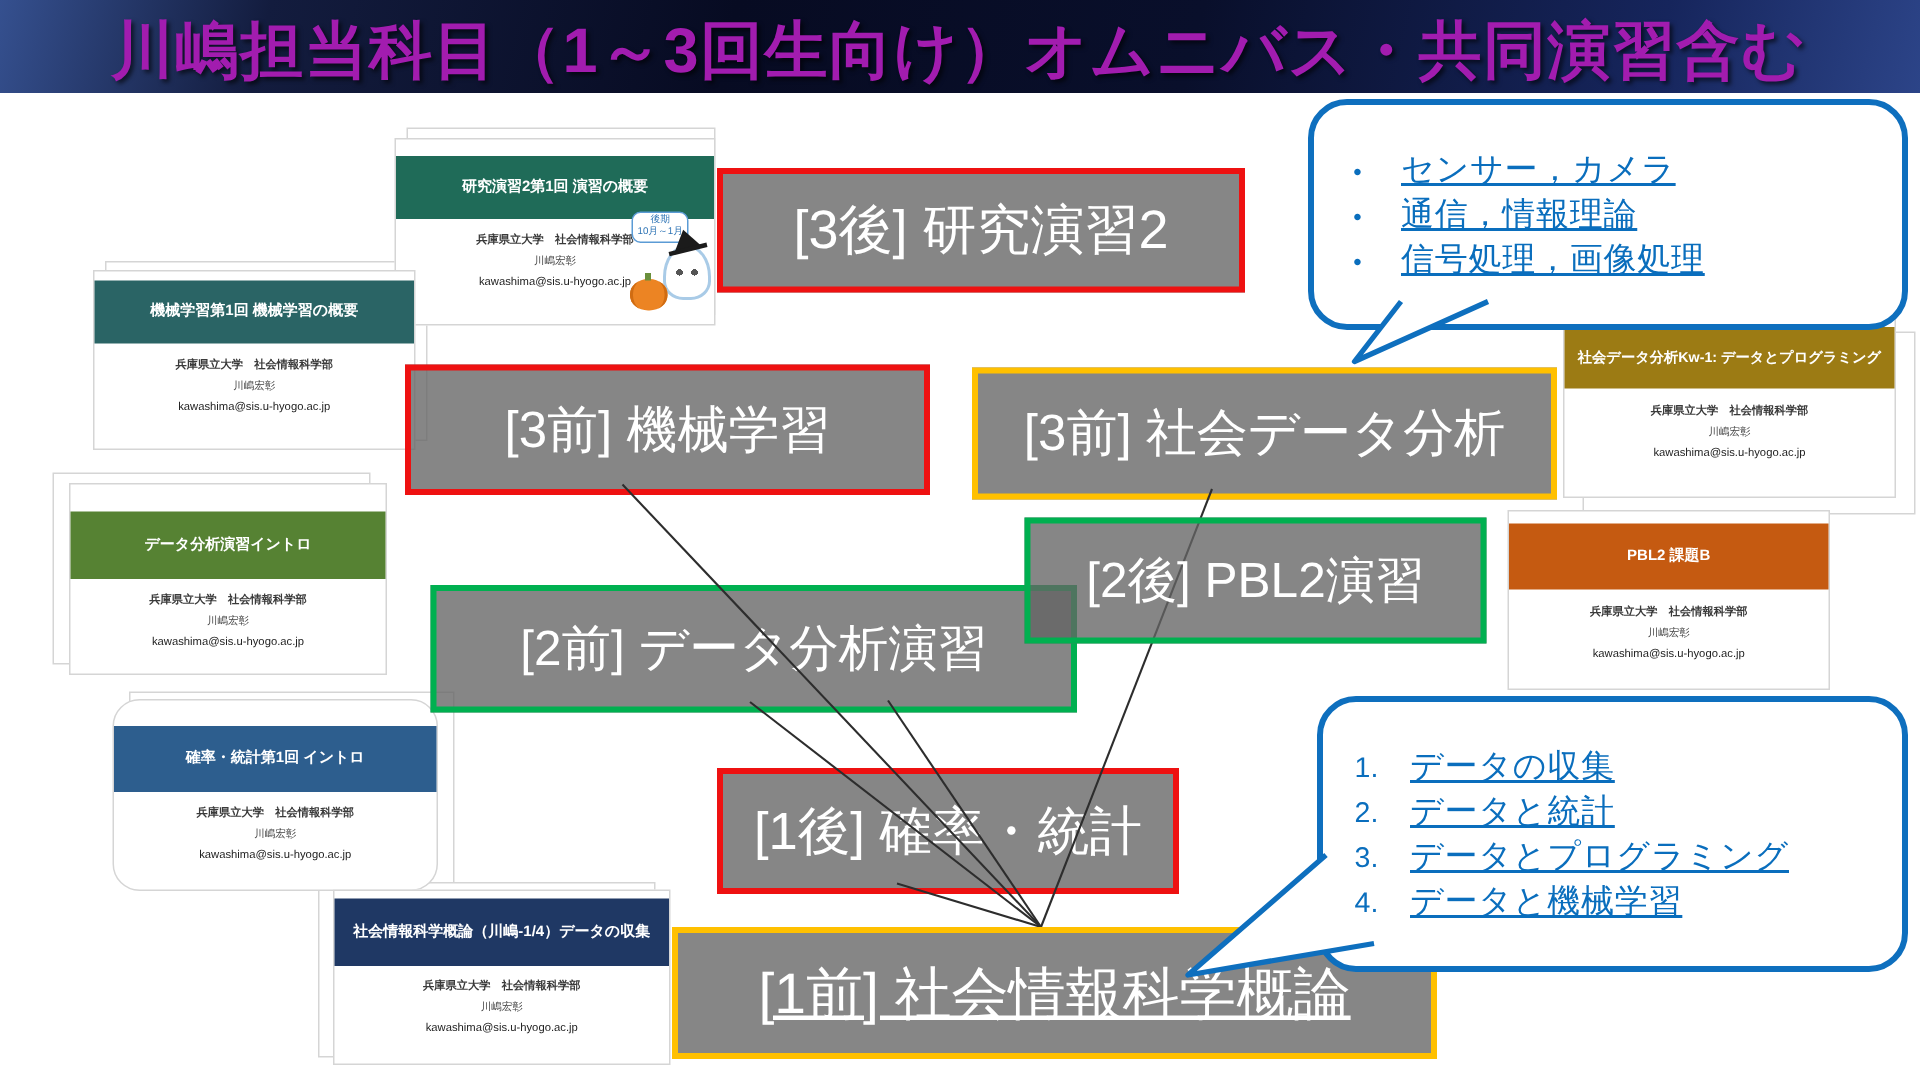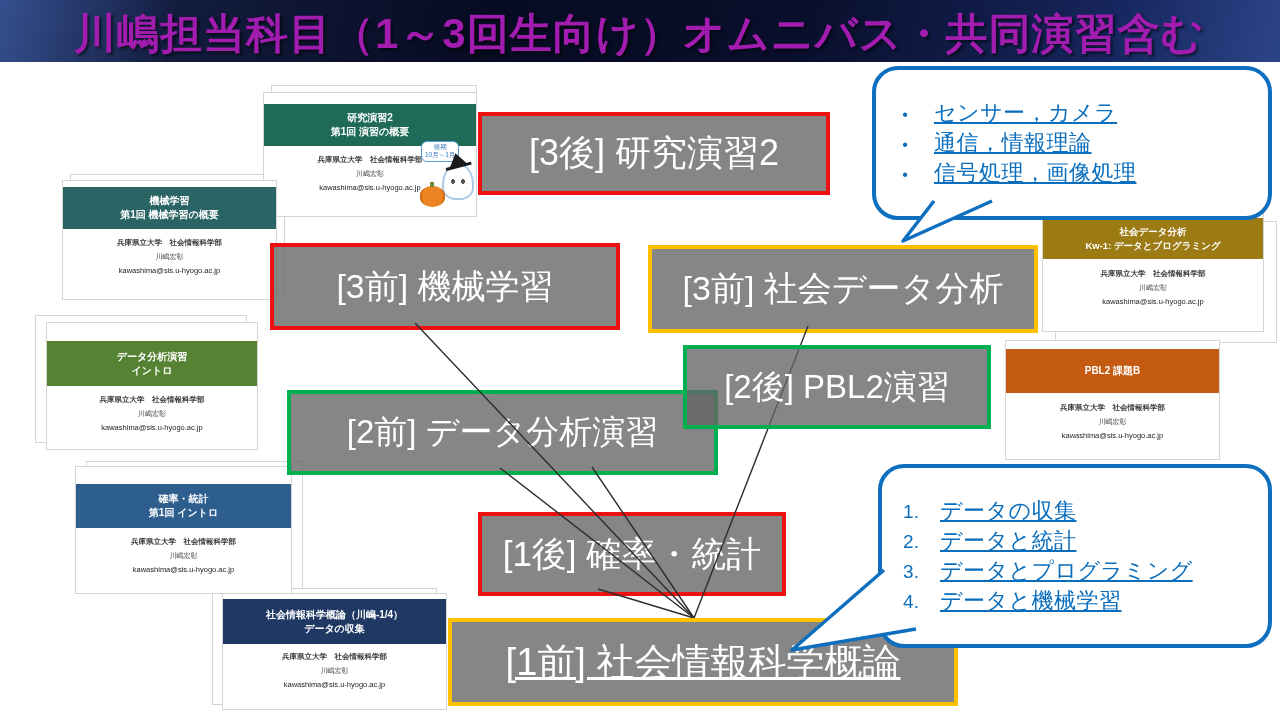--- a/index.html
+++ b/index.html
@@ -11,21 +11,21 @@
   #title-band{left:0;top:0;width:1280px;height:62px;z-index:2;
     background:linear-gradient(104deg,#35508f 0%,#131c3e 14%,#070b22 38%,#090f2b 62%,#16255c 86%,#2c4488 100%);}
   #page-title{left:74px;top:6px;z-index:3;color:#a21caf;font-size:42px;font-weight:bold;
     letter-spacing:1px;white-space:nowrap;text-shadow:2px 2px 3px rgba(0,0,0,.6);}
 
   
   .card{position:absolute;background:#ffffff;border:1px solid #d5d5d5;}
   .deck-front{z-index:1;}
   .deck-back{z-index:0;}
   .deck-header{position:absolute;left:0;width:100%;color:#ffffff;font-weight:bold;
-    display:flex;flex-direction:column;align-items:center;justify-content:center;
+    display:flex;align-items:center;justify-content:center;
     text-align:center;font-size:10px;line-height:1.4;}
   .deck-body{position:absolute;left:0;width:100%;text-align:center;color:#333;}
   .deck-affil{font-size:7.5px;font-weight:bold;color:#3a3a3a;}
   .deck-name{font-size:7px;color:#444;margin-top:4px;}
   .deck-mail{font-size:7.5px;font-weight:normal;color:#222;margin-top:4px;}
 
   
   .badge{position:absolute;border:1.5px solid #5b9bd5;border-radius:6px;background:#fff;
     color:#2e74b5;font-size:6.5px;line-height:1.3;text-align:center;padding:1px 3px;z-index:3;}
   .ghost{position:absolute;width:28px;height:33px;background:#fff;border:2px solid #a9cbe7;
@@ -106,21 +106,21 @@
     <div>イントロ</div>
   </div>
   <div class="deck-body" style="top:72px;">
     <div class="deck-affil">兵庫県立大学　社会情報科学部</div>
     <div class="deck-name">川嶋宏彰</div>
     <div class="deck-mail">kawashima@sis.u-hyogo.ac.jp</div>
   </div>
 </div>
 
 <div class="card deck-back abs" style="left:86px;top:461px;width:215px;height:126px;"></div>
-<div class="card deck-front abs" style="left:75px;top:466px;width:215px;height:126px;">
+<div class="card deck-front abs" style="left:75px;top:466px;width:215px;height:126px;border-radius:18px;">
   <div class="deck-header" style="top:17px;height:44px;background:#2d5e8e;">
     <div>確率・統計</div>
     <div>第1回 イントロ</div>
   </div>
   <div class="deck-body" style="top:70px;">
     <div class="deck-affil">兵庫県立大学　社会情報科学部</div>
     <div class="deck-name">川嶋宏彰</div>
     <div class="deck-mail">kawashima@sis.u-hyogo.ac.jp</div>
   </div>
 </div>

